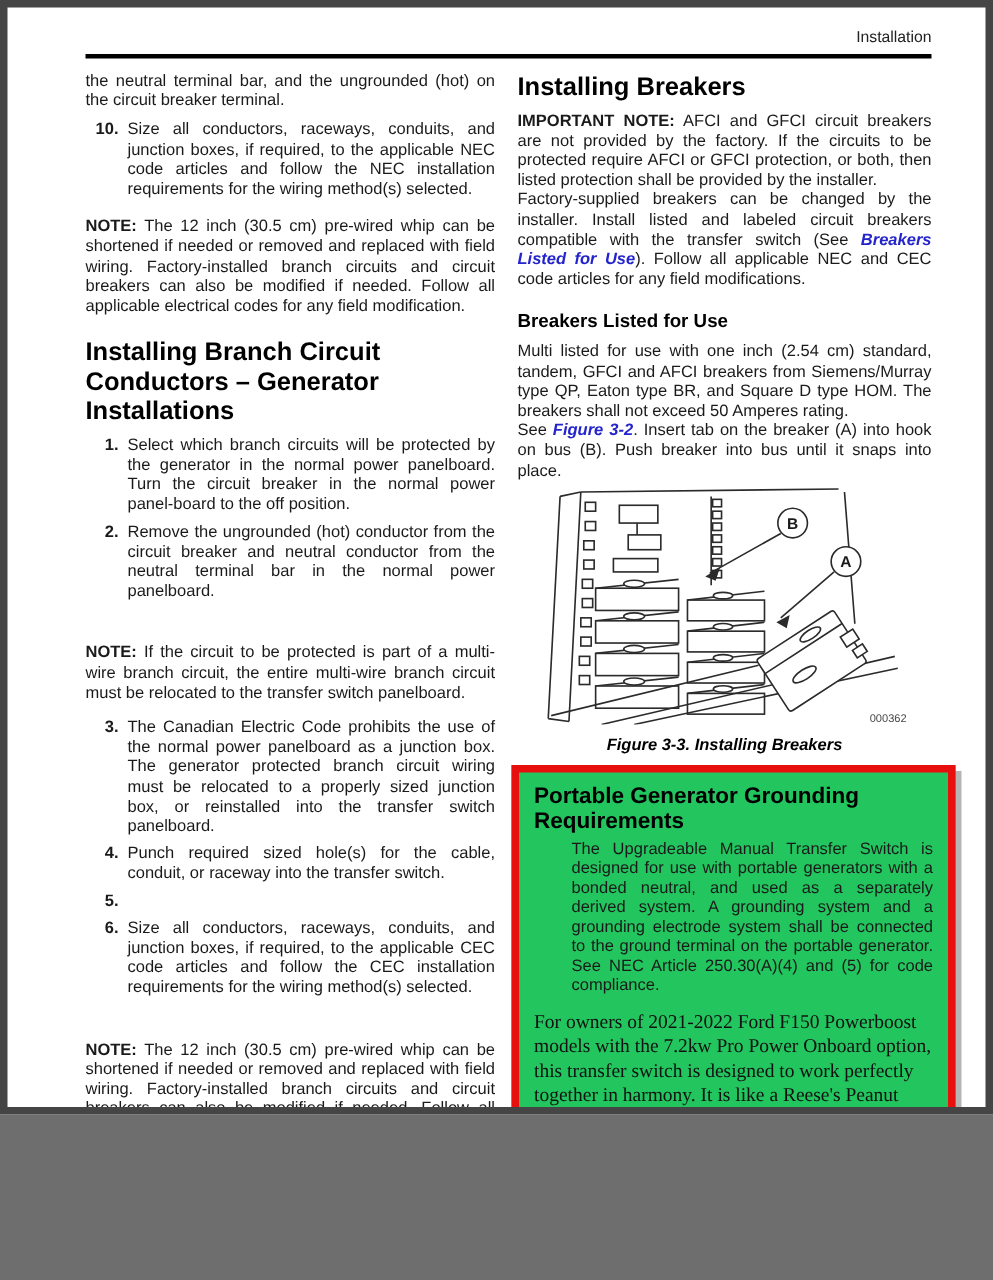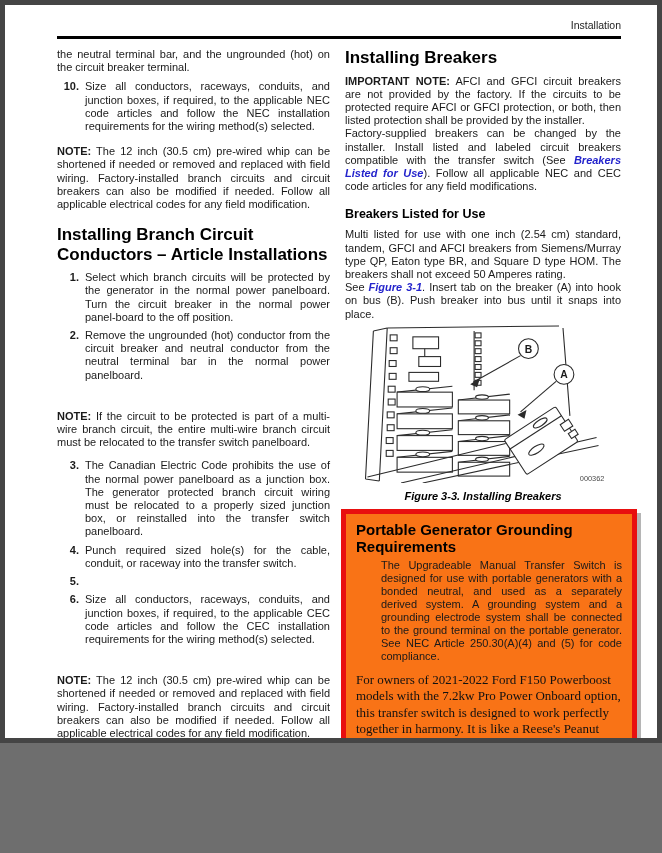--- a/index.html
+++ b/index.html
@@ -46,21 +46,21 @@
   .fig-caption {
     text-align: center; font-size: 11px; font-weight: bold; font-style: italic;
     margin-top: 3px; color: #000;
   }
   .red-box {
     margin-top: 7px; margin-left: -4px;
     width: 296px;
     border: 5px solid #e80f0f;
     box-shadow: 4px 4px 0 #b5b5b5;
     padding: 7px 10px 7px 10px;
-    background: #f97316;
+    background: #22c55e;
   }
   .red-box h1 {
     font-size: 15px; line-height: 17px; font-weight: bold; color: #000; margin: 0 0 4px 0;
   }
   .red-box p.body { line-height: 13px; margin-left: 25px; }
   .inserted-serif {
     font-family: "Liberation Serif", serif;
     font-size: 13px; line-height: 16.5px; text-align: left;
     margin: 9px 0 0 0; color: #111;
   }
@@ -88,21 +88,21 @@
     <div class="col-left">
       <p class="body indented">the neutral terminal bar, and the ungrounded (hot) on the circuit breaker terminal.</p>
 
       <div class="li mt6">
         <span class="num">10.</span>
         <span class="li-text">Size all conductors, raceways, conduits, and junction boxes, if required, to the applicable NEC code articles and follow the NEC installation requirements for the wiring method(s) selected.</span>
       </div>
 
       <p class="note mt12"><b>NOTE:</b><span> The 12 inch (30.5 cm) pre-wired whip can be shortened if needed or removed and replaced with field wiring. Factory-installed branch circuits and circuit breakers can also be modified if needed. Follow all applicable electrical codes for any field modification.</span></p>
 
-      <h1 class="doc-h1">Installing Branch Circuit Conductors – Article Installations</h1>
+      <h1 class="doc-h1">Installing Branch Circuit Conductors – Generator Installations</h1>
 
       <div class="li">
         <span class="num">1.</span>
         <span class="li-text">Select which branch circuits will be protected by the generator in the normal power panelboard. Turn the circuit breaker in the normal power panel-board to the off position.</span>
       </div>
       <div class="li">
         <span class="num">2.</span>
         <span class="li-text">Remove the ungrounded (hot) conductor from the circuit breaker and neutral conductor from the neutral terminal bar in the normal power panelboard.</span>
       </div>
 
@@ -131,21 +131,21 @@
       <h1 class="doc-h1" style="margin-top:0;">Installing Breakers</h1>
 
       <p class="body imp"><b>IMPORTANT NOTE:</b><span> AFCI and GFCI circuit breakers are not provided by the factory. If the circuits to be protected require AFCI or GFCI protection, or both, then listed protection shall be provided by the installer.</span></p>
 
       <p class="body mt10"><span>Factory-supplied breakers can be changed by the installer. Install listed and labeled circuit breakers compatible with the transfer switch (See </span><span class="doclink">Breakers Listed for Use</span><span>). Follow all applicable NEC and CEC code articles for any field modifications.</span></p>
 
       <h2 class="doc-h2">Breakers Listed for Use</h2>
 
       <p class="body">Multi listed for use with one inch (2.54 cm) standard, tandem, GFCI and AFCI breakers from Siemens/Murray type QP, Eaton type BR, and Square D type HOM. The breakers shall not exceed 50 Amperes rating.</p>
 
-      <p class="body mt6"><span>See </span><span class="doclink">Figure 3-1</span><span>. Insert tab on the breaker (A) into hook on bus (B). Push breaker into bus until it snaps into place.</span></p>
+      <p class="body mt6"><span>See </span><span class="doclink">Figure 3-2</span><span>. Insert tab on the breaker (A) into hook on bus (B). Push breaker into bus until it snaps into place.</span></p>
 
       <div class="figure-wrap">
         <svg width="248" height="158" viewBox="0 0 250 160">
 
           <path class="ln" d="M14,6 L6,156 M28,3 L20,158 M14,6 L28,3 M6,156 L20,158"></path>
           <path class="ln" d="M28,3 L202,1 M206,3 L213,92"></path>
 
           <g class="ln">
             <rect x="31" y="10" width="7" height="6"></rect>
               <rect x="31" y="23" width="7" height="6"></rect>

